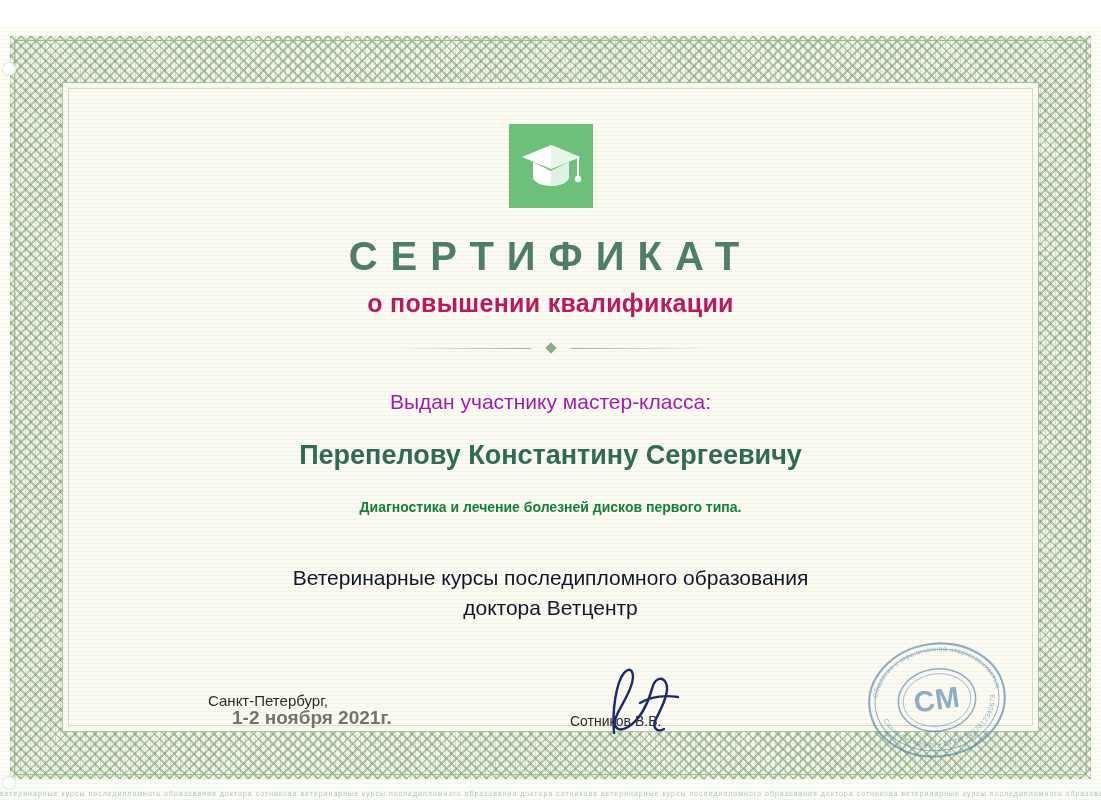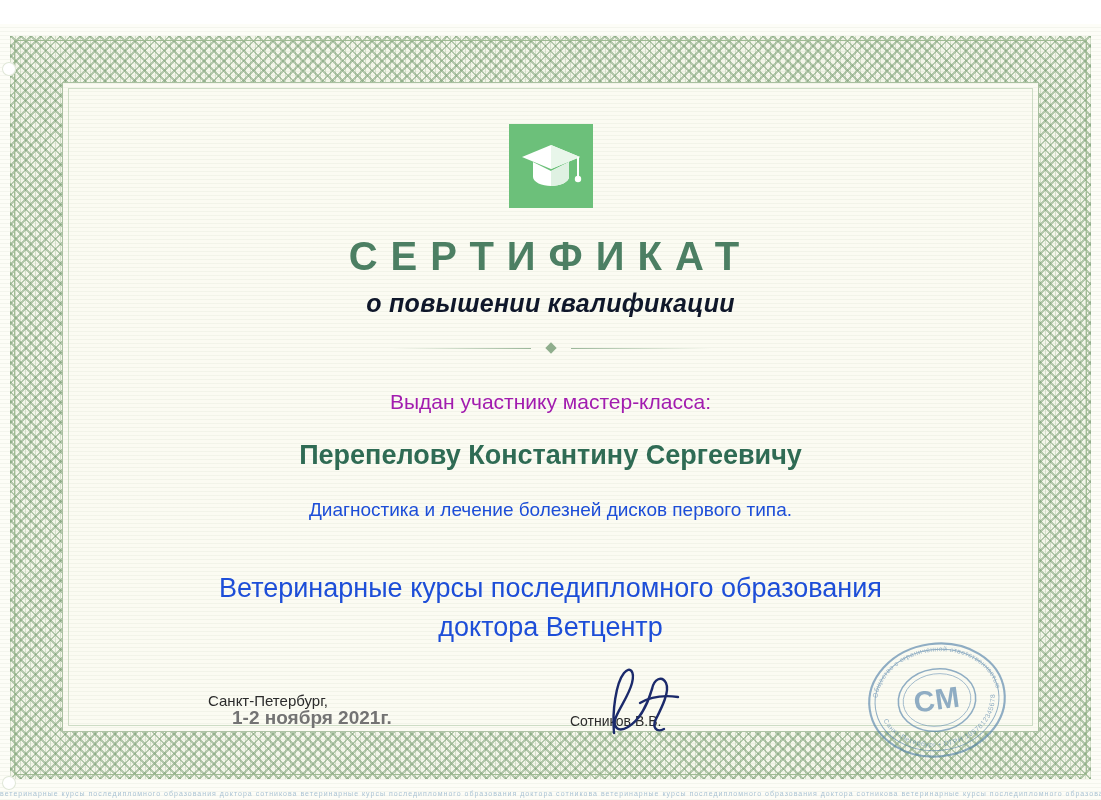--- a/index.html
+++ b/index.html
@@ -125,23 +125,22 @@
     font-size: 40px;
     font-weight: bold;
     letter-spacing: 13px;
     color: #4c7f63;
     font-family: "Liberation Sans", sans-serif;
   }
   .subtitle {
     margin-top: 10px;
     font-size: 25px;
     font-weight: bold;
-    color: #0f172a;
+    color: #be185d;
     letter-spacing: 0.3px;
-    font-style: italic;
   }
 
   .divider {
     margin: 24px auto 0;
     width: 320px;
     height: 12px;
     position: relative;
   }
   .divider .line {
     position: absolute;
@@ -171,28 +170,28 @@
     color: #a21caf;
   }
   .recipient {
     margin-top: 26px;
     font-size: 27px;
     font-weight: bold;
     color: #2f6b54;
   }
   .course {
     margin-top: 28px;
-    font-size: 19px;
-    font-weight: normal;
-    color: #1d4ed8;
+    font-size: 14px;
+    font-weight: bold;
+    color: #15803d;
   }
   .organizer {
     margin-top: 48px;
-    font-size: 27px;
-    color: #1d4ed8;
+    font-size: 21px;
+    color: #0f172a;
     line-height: 1.45;
   }
 
   
   .footer {
     position: absolute;
     left: 90px;
     right: 90px;
     bottom: 81px;
     height: 70px;

